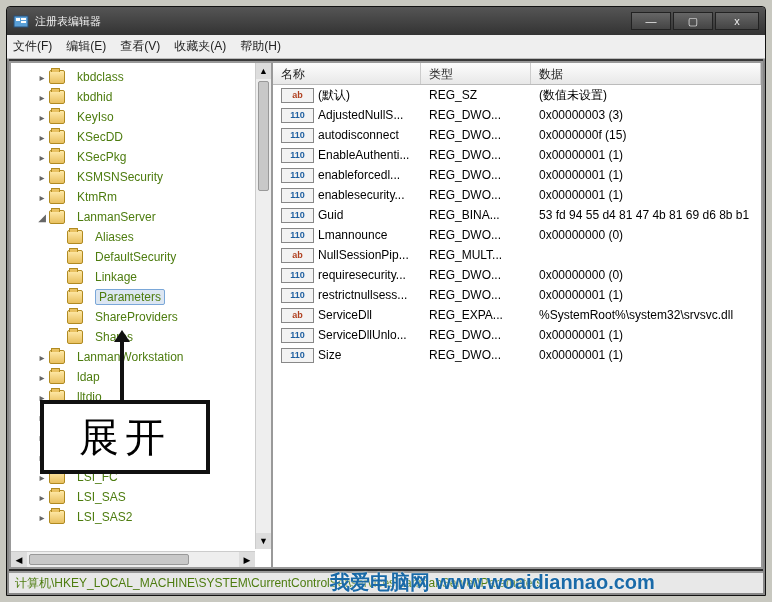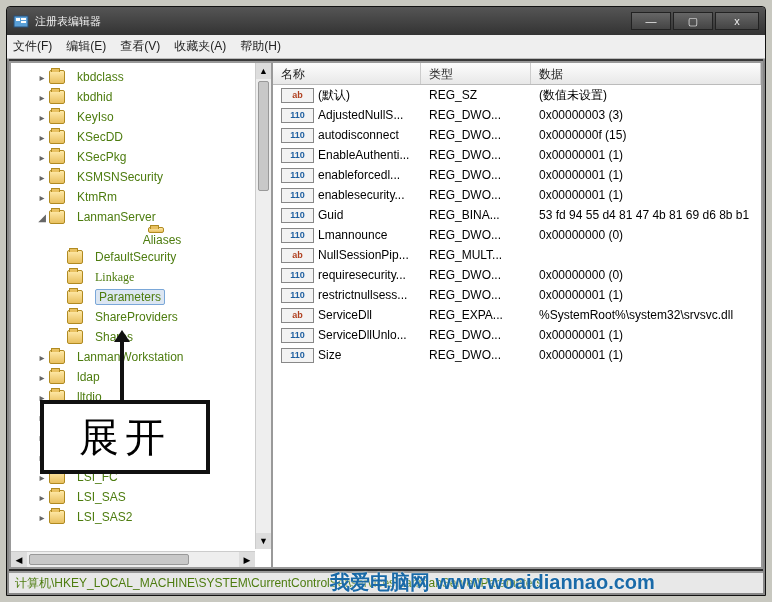--- a/index.html
+++ b/index.html
@@ -278,31 +278,31 @@
           <div class="node" style="padding-left: 24px;">
             <span class="expander">▸</span>
             <span class="folder-icon"></span>
             <span class="node-label">KtmRm</span>
           </div>
           <div class="node" style="padding-left: 24px;">
             <span class="expander">◢</span>
             <span class="folder-icon"></span>
             <span class="node-label">LanmanServer</span>
           </div>
-          <div class="node" style="padding-left: 42px; flex-direction: column;">
-            <span class="expander"></span>
-            <span class="folder-icon"></span>
-            <span class="node-label">Aliases</span>
-          </div>
           <div class="node" style="padding-left: 42px;">
             <span class="expander"></span>
             <span class="folder-icon"></span>
+            <span class="node-label">Aliases</span>
+          </div>
+          <div class="node" style="padding-left: 42px;">
+            <span class="expander"></span>
+            <span class="folder-icon"></span>
             <span class="node-label">DefaultSecurity</span>
           </div>
-          <div class="node" style="padding-left: 42px; font-family: Liberation Serif, serif;">
+          <div class="node" style="padding-left: 42px;">
             <span class="expander"></span>
             <span class="folder-icon"></span>
             <span class="node-label">Linkage</span>
           </div>
           <div class="node selected" style="padding-left: 42px;">
             <span class="expander"></span>
             <span class="folder-icon"></span>
             <span class="node-label">Parameters</span>
           </div>
           <div class="node" style="padding-left: 42px;">

